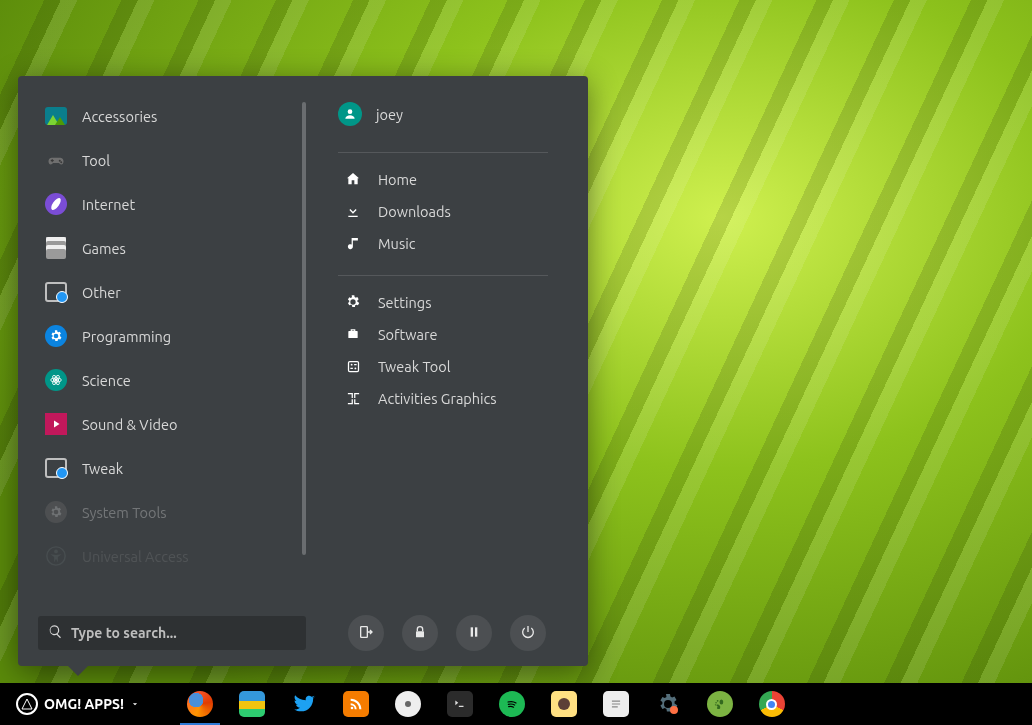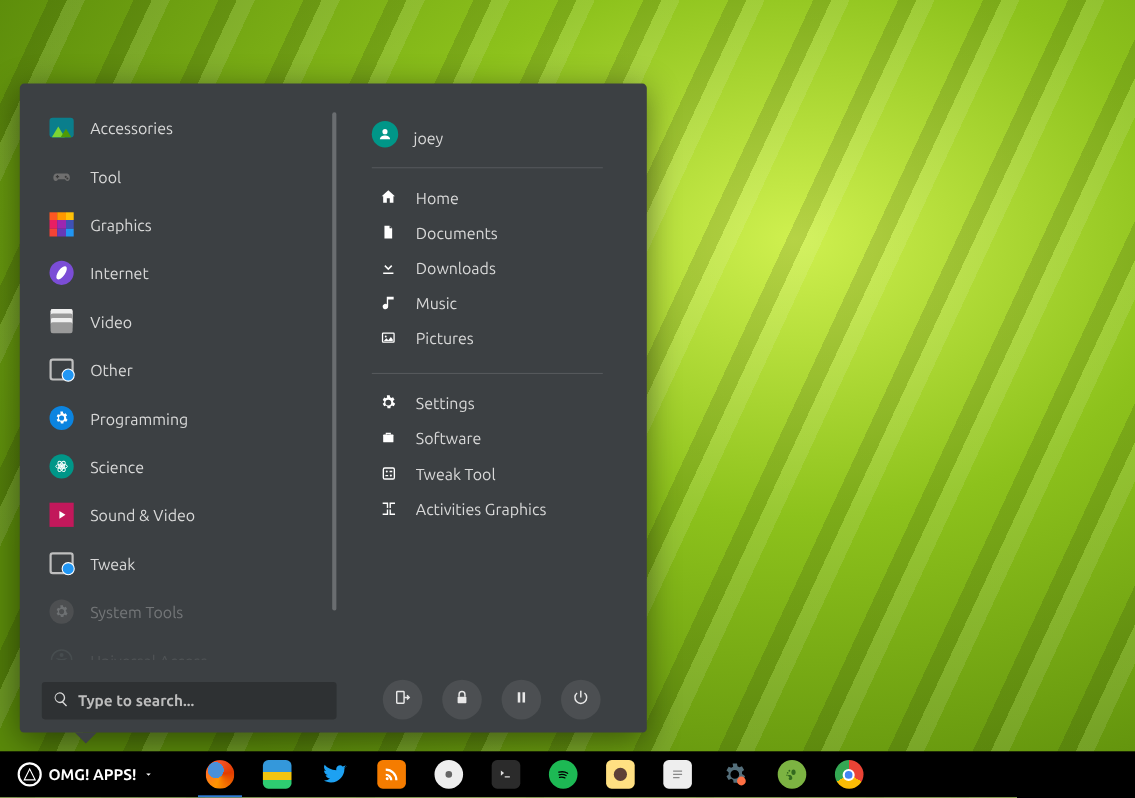--- a/index.html
+++ b/index.html
@@ -71,40 +71,40 @@
   .cat-item .ico { width: 24px; height: 24px; display:flex; align-items:center; justify-content:center; }
   .cat-item.faded { opacity: 0.35; }
 
   .right-col {
     flex: 1;
     padding-left: 32px;
     display: flex;
     flex-direction: column;
   }
   .user-row {
-    display: flex; align-items: flex-end; gap: 14px;
+    display: flex; align-items: center; gap: 14px;
     height: 40px; margin-bottom: 14px;
     font-size: 14.5px;
   }
   .avatar {
     width: 24px; height: 24px; border-radius: 50%;
     background: #009688;
     display:flex; align-items:center; justify-content:center;
   }
   .avatar svg { width: 14px; height: 14px; }
   .sep { height: 1px; background: #55585b; margin: 4px 0 10px 0; width: 210px; }
 
   .place-item { height: 32px; gap: 16px; }
   .place-item .pico { width: 18px; height: 18px; display:flex; align-items:center; justify-content:center; color:#fff; }
 
   .menu-footer {
     height: 66px;
     display: flex;
-    align-items: flex-end;
-    padding: 0 20px 12px 20px;
+    align-items: center;
+    padding: 0 20px 0 20px;
     gap: 10px;
   }
   .searchbox {
     width: 268px; height: 34px;
     background: #2e3133;
     border-radius: 3px;
     display: flex; align-items: center;
     padding: 0 10px; gap: 8px;
     color: #bdbdbd;
     font-size: 14px;
@@ -203,49 +203,33 @@
               <path d="M6 9h12c3 0 4 3 4 5s-1 4-3 4c-1.5 0-2-1-3-2h-8c-1 1-1.5 2-3 2-2 0-3-2-3-4s1-5 4-5z"></path>
               <circle cx="17" cy="13" r="1.3" fill="#3a3a3a"></circle>
               <circle cx="19" cy="15" r="1.3" fill="#3a3a3a"></circle>
               <rect x="5" y="12" width="4" height="1.5" fill="#3a3a3a"></rect>
               <rect x="6.2" y="10.8" width="1.5" height="4" fill="#3a3a3a"></rect>
             </svg>
         </span>
         <span>Tool</span>
       </div>
 
-      <div class="cat-item">
-        <span class="ico">
-          <span class="ci-graphics">
-            <span style="background:#ff5722"></span>
-              <span style="background:#ff9800"></span>
-              <span style="background:#ffc107"></span>
-            <span style="background:#e91e63"></span>
-              <span style="background:#9c27b0"></span>
-              <span style="background:#3f51b5"></span>
-            <span style="background:#f44336"></span>
-              <span style="background:#673ab7"></span>
-              <span style="background:#2196f3"></span>
-          </span>
-        </span>
-        <span>Graphics</span>
-      </div>
 
       <div class="cat-item">
         <span class="ico">
             <span class="ci-internet"></span>
           </span>
         <span>Internet</span>
       </div>
 
       <div class="cat-item">
         <span class="ico">
             <span class="ci-office"></span>
           </span>
-        <span>Video</span>
+        <span>Games</span>
       </div>
 
       <div class="cat-item">
         <span class="ico">
             <span class="ci-other"></span>
           </span>
         <span>Other</span>
       </div>
 
       <div class="cat-item">
@@ -331,52 +315,33 @@
       <div class="place-item">
         <span class="pico">
             <svg viewBox="0 0 24 24" width="16" height="16" fill="#fff">
               <path d="M12 3l9 8h-2v9h-5v-6h-4v6H5v-9H3z"></path>
             </svg>
           </span>
         <span>Home</span>
       </div>
       <div class="place-item">
         <span class="pico">
-            <svg viewBox="0 0 24 24" width="14" height="16" fill="#fff">
-              <path d="M6 2h8l4 4v16H6z"></path>
-              <path d="M14 2v4h4" fill="#3c4043"></path>
-            </svg>
-          </span>
-        <span>Documents</span>
-      </div>
-      <div class="place-item">
-        <span class="pico">
             <svg viewBox="0 0 24 24" width="16" height="16" fill="#fff">
               <path d="M12 3v10l4-4 1.4 1.4L12 16 6.6 10.4 8 9l4 4V3zM5 19h14v2H5z"></path>
             </svg>
           </span>
         <span>Downloads</span>
       </div>
       <div class="place-item">
         <span class="pico">
             <svg viewBox="0 0 24 24" width="15" height="15" fill="#fff">
               <path d="M9 3v10.6A4 4 0 1011 17V7h8V3z"></path>
             </svg>
           </span>
         <span>Music</span>
-      </div>
-      <div class="place-item">
-        <span class="pico">
-            <svg viewBox="0 0 24 24" width="16" height="14" fill="#fff">
-              <rect x="3" y="5" width="18" height="14" rx="1" fill="none" stroke="#fff" stroke-width="2"></rect>
-              <circle cx="8" cy="10" r="1.5"></circle>
-              <path d="M5 17l4-4 3 3 4-5 3 4v2z"></path>
-            </svg>
-          </span>
-        <span>Pictures</span>
       </div>
 
       <div class="sep" style="margin-top:16px"></div>
 
       <div class="place-item">
         <span class="pico">
             <svg viewBox="0 0 24 24" width="16" height="16" fill="#fff">
               <path d="M12 8a4 4 0 100 8 4 4 0 000-8zm7.4 4l2 1.6-2 3.4-2.4-1a7 7 0 01-1.7 1l-.4 2.6h-4l-.4-2.6a7 7 0 01-1.7-1l-2.4 1-2-3.4 2-1.6a7 7 0 010-2l-2-1.6 2-3.4 2.4 1a7 7 0 011.7-1L10 2h4l.4 2.6a7 7 0 011.7 1l2.4-1 2 3.4-2 1.6a7 7 0 010 2z"></path>
             </svg>
           </span>

